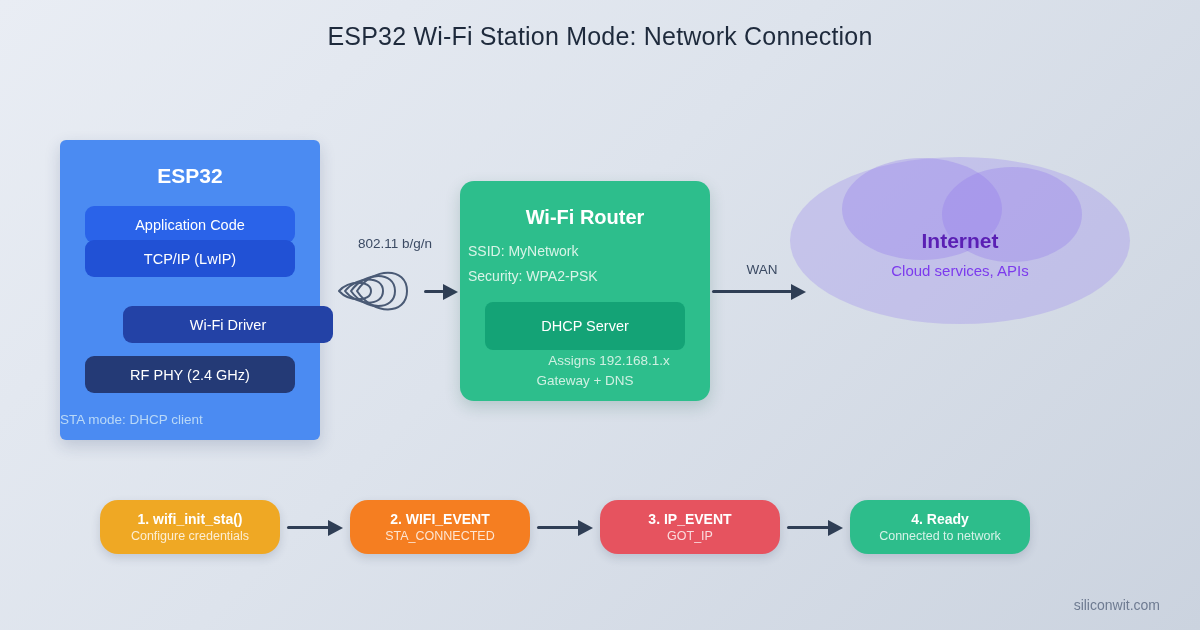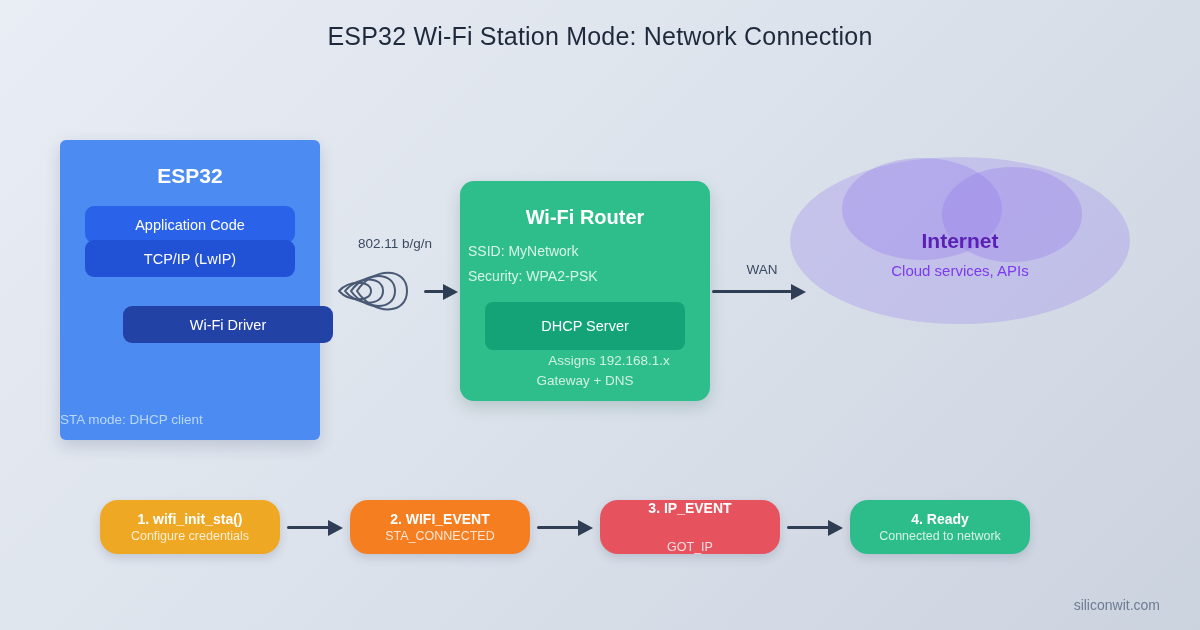--- a/index.html
+++ b/index.html
@@ -123,20 +123,21 @@
 
 <div id="canvas">
 
   <div class="abs page-title">ESP32 Wi-Fi Station Mode: Network Connection</div>
 
   <div class="abs esp-box">
     <div class="abs esp-title">ESP32</div>
     <div class="abs esp-layer l0" style="background: rgb(42, 99, 233);">Application Code</div>
     <div class="abs esp-layer l1" style="background: rgb(33, 81, 213);">TCP/IP (LwIP)</div>
     <div class="abs esp-layer l2" style="background: rgb(35, 66, 166);">Wi-Fi Driver</div>
+    <div class="abs esp-layer l3" style="background: rgb(36, 58, 118);">RF PHY (2.4 GHz)</div>
     <div class="abs esp-footer">STA mode: DHCP client</div>
   </div>
 
   <div class="abs wifi-label">802.11 b/g/n</div>
   <svg class="abs wifi-icon" width="82" height="58" viewBox="0 0 82 58">
     <g fill="none" stroke="#4a5a75" stroke-width="2" stroke-linejoin="round">
       <path d="M3 29 C 13 18, 35 18, 35 29 C 35 40, 13 40, 3 29 Z"></path>
       <path d="M9 29 C 21 13.5, 47 13.5, 47 29 C 47 44.5, 21 44.5, 9 29 Z"></path>
       <path d="M15 29 C 29 9, 59 9, 59 29 C 59 49, 29 49, 15 29 Z"></path>
       <path d="M21 29 C 37 4.5, 71 4.5, 71 29 C 71 53.5, 37 53.5, 21 29 Z"></path>
@@ -165,21 +166,21 @@
   <div class="flow-step step0" style="background: rgb(239, 168, 36);">
     <div class="t">1. wifi_init_sta()</div>
     <div class="s">Configure credentials</div>
   </div>
   <div class="abs h-arrow flow-arrow fa0"></div>
   <div class="flow-step step1" style="background: rgb(245, 126, 33);">
     <div class="t">2. WIFI_EVENT</div>
     <div class="s">STA_CONNECTED</div>
   </div>
   <div class="abs h-arrow flow-arrow fa1"></div>
-  <div class="flow-step step2" style="background: rgb(230, 83, 95); justify-content: space-between;">
+  <div class="flow-step step2" style="background: rgb(230, 83, 95);">
     <div class="t">3. IP_EVENT</div>
     <div class="s">GOT_IP</div>
   </div>
   <div class="abs h-arrow flow-arrow fa2"></div>
   <div class="flow-step step3" style="background: rgb(45, 189, 139);">
     <div class="t">4. Ready</div>
     <div class="s">Connected to network</div>
   </div>
 
   <div class="abs watermark">siliconwit.com</div>

